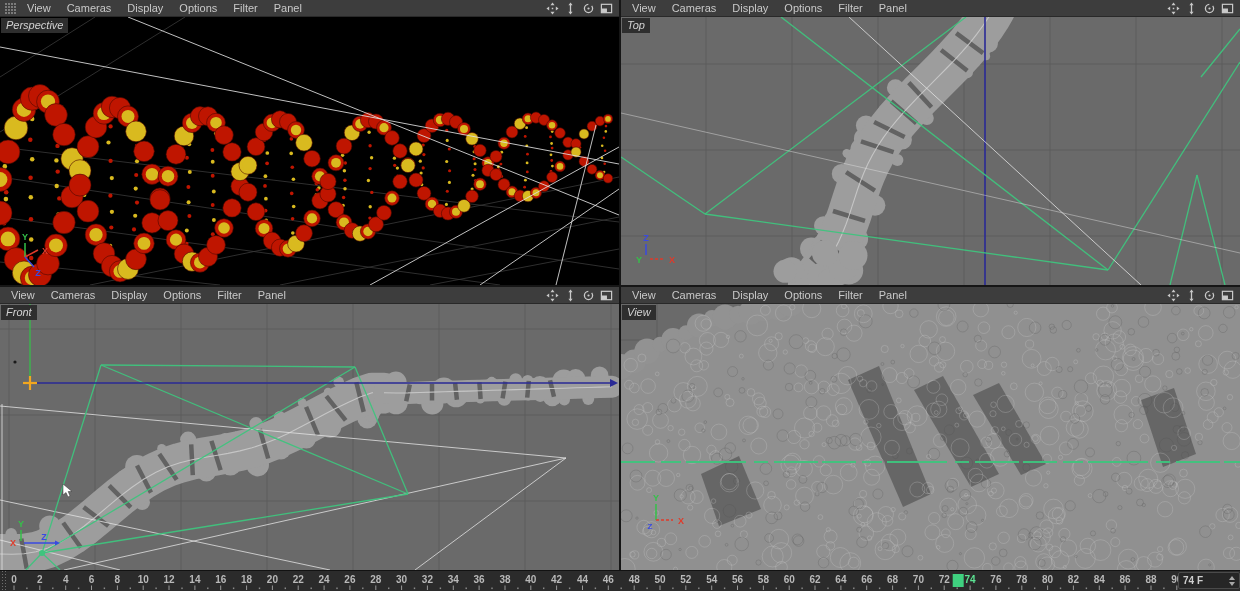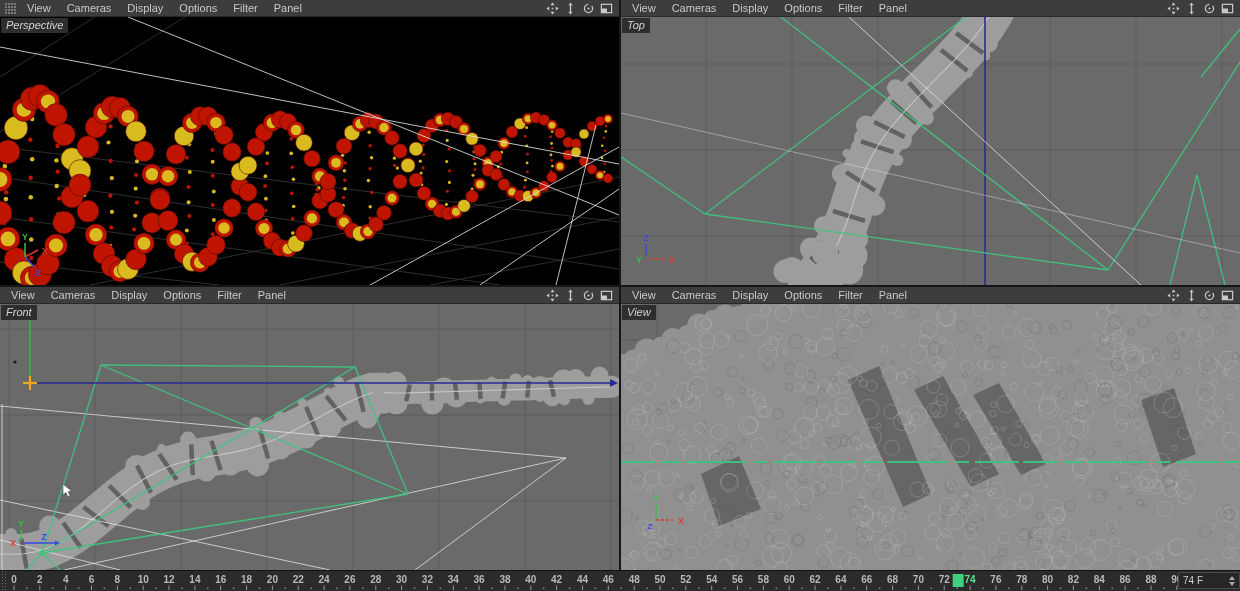--- a/index.html
+++ b/index.html
@@ -18,21 +18,21 @@
   .vp-canvas svg{position:absolute;left:0;top:0;}
   .vp-label{position:absolute;top:1px;left:1px;z-index:5;background:#2e2e2e;color:#d2d2d2;
             font-size:11px;line-height:15px;padding:0 5px;font-style:italic;}
   .timeline{position:absolute;left:0;top:570px;width:1240px;height:21px;background:#2b2b2b;
             border-top:1px solid #121212;box-sizing:border-box;display:flex;align-items:stretch;}
   .timeline-grip{width:6px;background-image:radial-gradient(#6e6e6e 0.8px, transparent 0.9px);
                  background-size:3px 3px;background-position:1px 2px;}
   .ruler{position:relative;width:1172px;height:20px;}
   .frame-field{width:62px;height:17px;margin:1px 0;box-sizing:border-box;background:#262626;
                border:1px solid #4a4a4a;border-radius:2px;display:flex;align-items:center;
-               color:#cfcfcf;font-size:10px;font-weight:normal;padding:0 4px;}
+               color:#cfcfcf;font-size:10px;font-weight:bold;padding:0 4px;}
   .stepper{display:flex;flex-direction:column;gap:2px;margin-left:auto;}
   .tri-up{width:0;height:0;border-left:3px solid transparent;border-right:3px solid transparent;border-bottom:4px solid #a8a8a8;}
   .tri-down{width:0;height:0;border-left:3px solid transparent;border-right:3px solid transparent;border-top:4px solid #a8a8a8;}
 </style>
 </head>
 <body>
 
 <div class="app">
   <div class="vp-grid">
 

